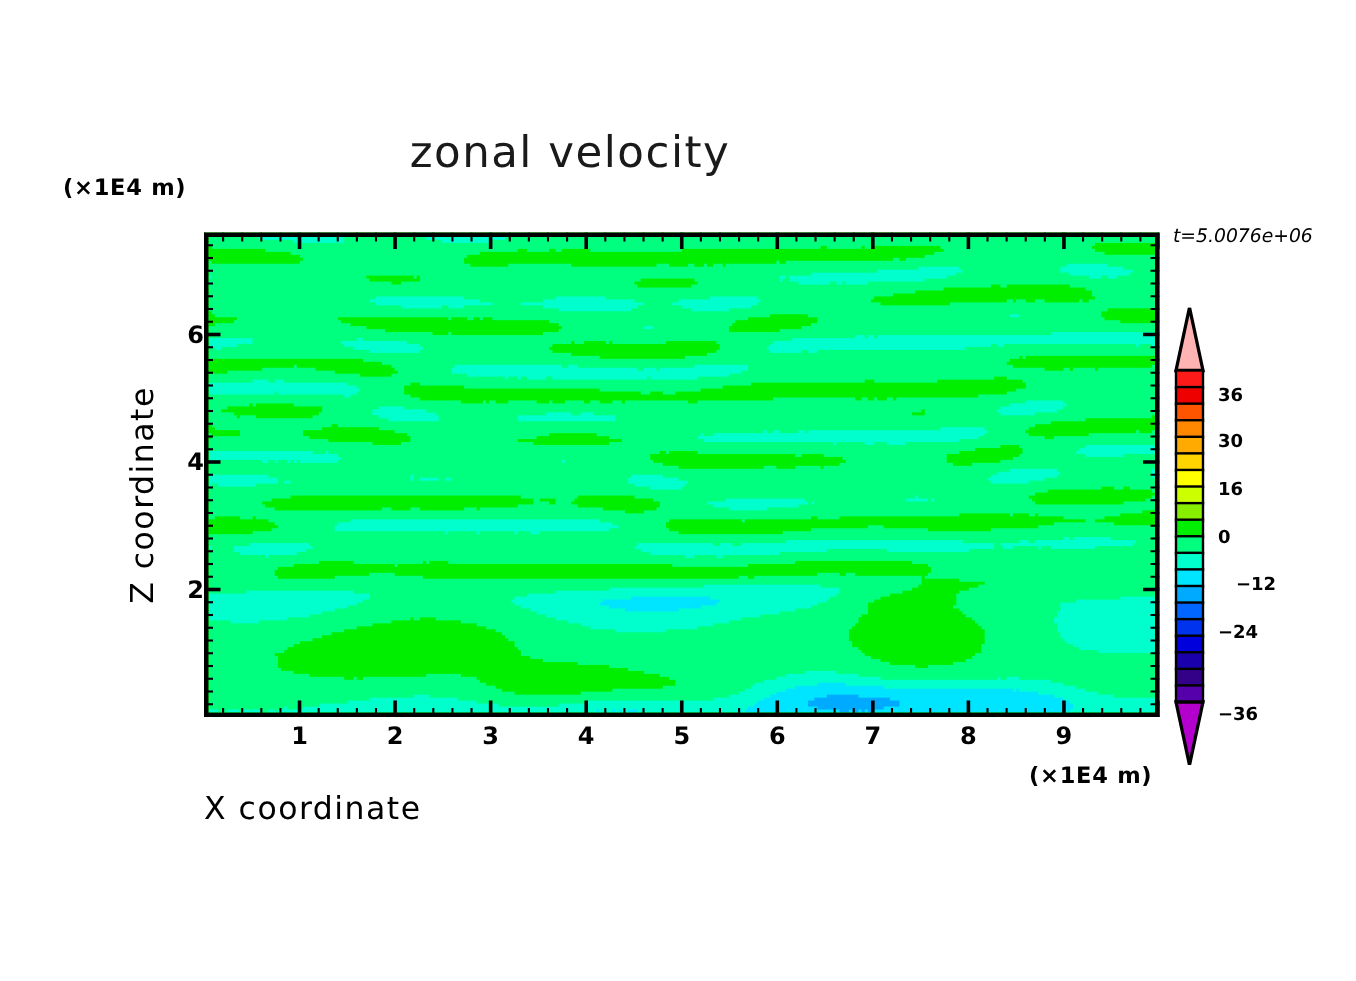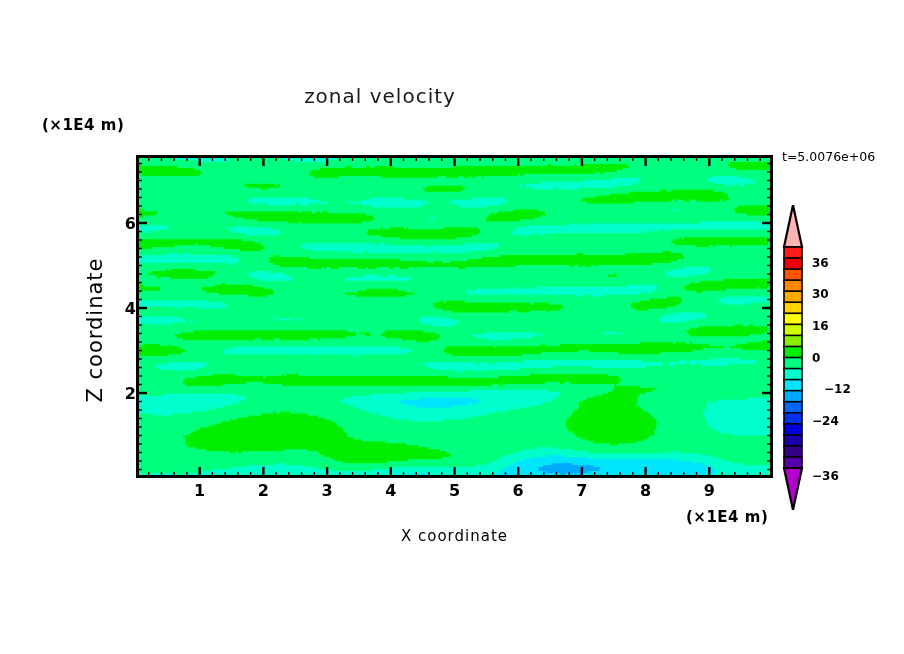--- a/index.html
+++ b/index.html
@@ -3,39 +3,39 @@
 <meta charset="utf-8">
 <style>
   html,body{margin:0;padding:0;background:#ffffff;}
   body{width:904px;height:654px;position:relative;overflow:hidden;
        font-family:"DejaVu Sans",sans-serif;color:#000;}
 
   .fig{position:absolute;left:0;top:0;width:904px;height:654px;}
 
   
   #title{position:absolute;left:0;top:84px;width:760px;text-align:center;
-         font-size:20px;letter-spacing:1px;font-weight:400;color:#1a1a1a;}
+         font-size:29px;letter-spacing:1px;font-weight:400;color:#1a1a1a;}
 
   
   #ytop-unit{position:absolute;left:42px;top:116px;font-size:15px;font-weight:700;letter-spacing:.5px;}
 
   
   #plot{position:absolute;left:136px;top:155px;width:637px;height:323px;
         border:3px solid #000;box-sizing:border-box;overflow:hidden;background:#00ee00;}
   #canvas{position:absolute;left:0;top:0;width:100%;height:100%;}
 
   
-  #tstamp{position:absolute;left:782px;top:149px;font-size:12.5px;white-space:nowrap;}
+  #tstamp{position:absolute;left:782px;top:149px;font-size:12.5px;white-space:nowrap;font-style:italic;}
 
   
   .xtick{position:absolute;top:481px;font-size:16px;font-weight:700;transform:translateX(-50%);}
   .ytick{position:absolute;left:122px;font-size:16px;font-weight:700;transform:translateY(-50%);text-align:right;width:14px;}
 
-  #xlabel{position:absolute;left:136px;top:527px;width:637px;text-align:center;
-          font-size:15px;letter-spacing:1px;}
+  #xlabel{position:absolute;left:136px;top:527px;width:637px;text-align:left;
+          font-size:21px;letter-spacing:1px;}
   #ylabel{position:absolute;left:-25px;top:318px;width:240px;text-align:center;
           font-size:21px;letter-spacing:1px;transform:rotate(-90deg);transform-origin:50% 50%;}
   #xbot-unit{position:absolute;left:686px;top:508px;font-size:15px;font-weight:700;letter-spacing:.5px;}
 
   
   #cbar{position:absolute;left:779px;top:205px;width:28px;height:305px;}
   .cblabel{position:absolute;left:812px;font-size:12px;font-weight:700;transform:translateY(-50%);white-space:nowrap;}
 </style>
 </head>
 <body>

